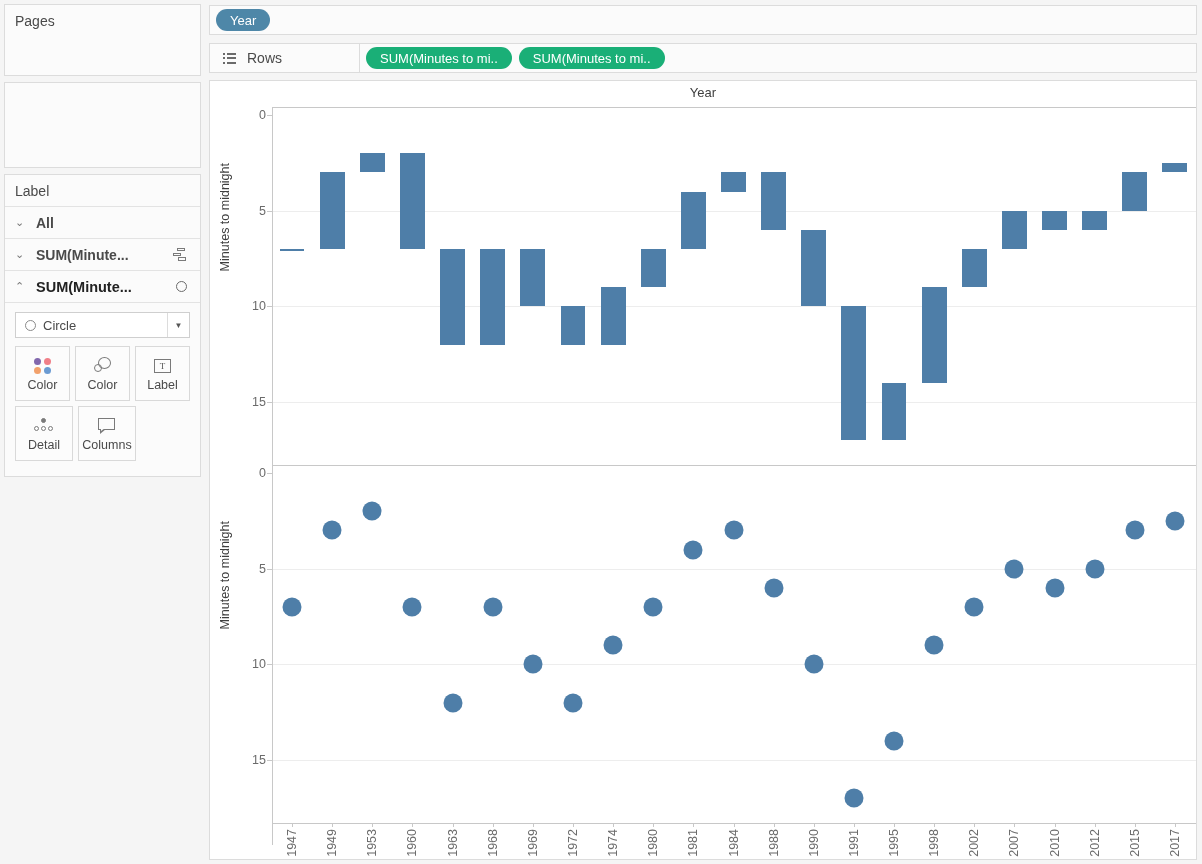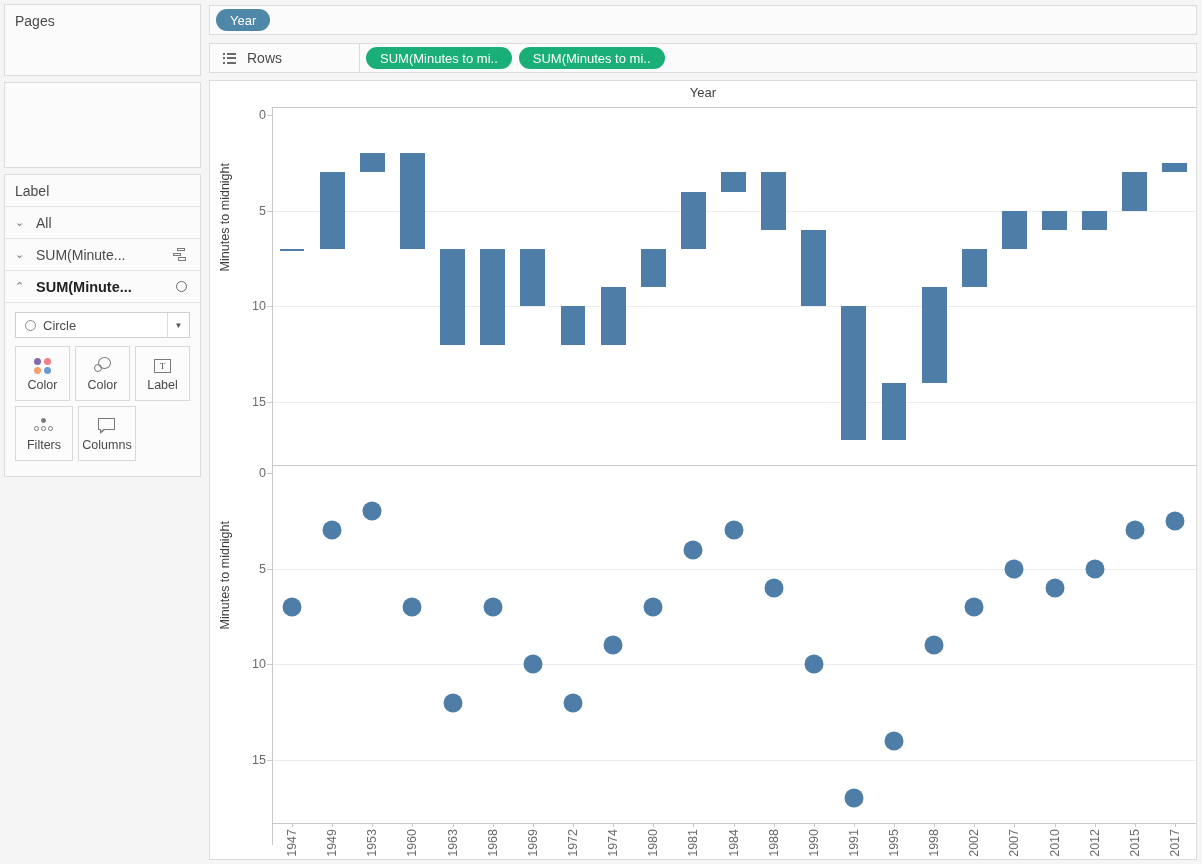--- a/index.html
+++ b/index.html
@@ -52,21 +52,21 @@
     height: 32px;
     padding: 0 8px 0 10px;
     border-bottom: 1px solid #e3e3e3;
     font-size: 14px; color: #4a4a4a;
     background: #fbfbfb;
   }
   .marks-row .chev {
     width: 14px; font-size: 11px; color: #777; margin-right: 7px;
     display: inline-block; line-height: 1;
   }
-  .marks-row .mlabel { flex: 1; white-space: nowrap; overflow: hidden; }
+  .marks-row .mlabel { flex: 1; white-space: nowrap; overflow: hidden; font-weight: bold; }
   .marks-row.active .mlabel { font-weight: bold; color: #222; font-size: 14.5px; }
   .marks-row .mtype { width: 22px; text-align: center; color: #6b6b6b; }
 
   .gantt-ico { display:inline-block; width:16px; height:12px; position:relative; }
   .gantt-ico i { position:absolute; background:transparent; border:1.2px solid #7a7a7a; display:block; }
   .gantt-ico i:nth-child(1){ left:4px; top:0px; width:8px; height:3.5px; }
   .gantt-ico i:nth-child(2){ left:0px; top:5px; width:8px; height:3.5px; }
   .gantt-ico i:nth-child(3){ left:5px; top:9.5px; width:8px; height:3.5px; }
   .circle-ico { display:inline-block; width:11px; height:11px; border:1.4px solid #6b6b6b; border-radius:50%; }
 
@@ -292,21 +292,21 @@
         <div class="sb-row">
           <div class="sb">
             <span class="ico">
               <span class="detail-ico">
                   <s></s>
                   <s></s>
                   <s></s>
                   <s></s>
                 </span>
             </span>
-            <span class="cap">Filters</span>
+            <span class="cap">Detail</span>
           </div>
           <div class="sb">
             <span class="ico">
               <span class="tooltip-ico">
                   <u></u>
                   <v></v>
                   <w></w>
                 </span>
             </span>
             <span class="cap">Columns</span>

